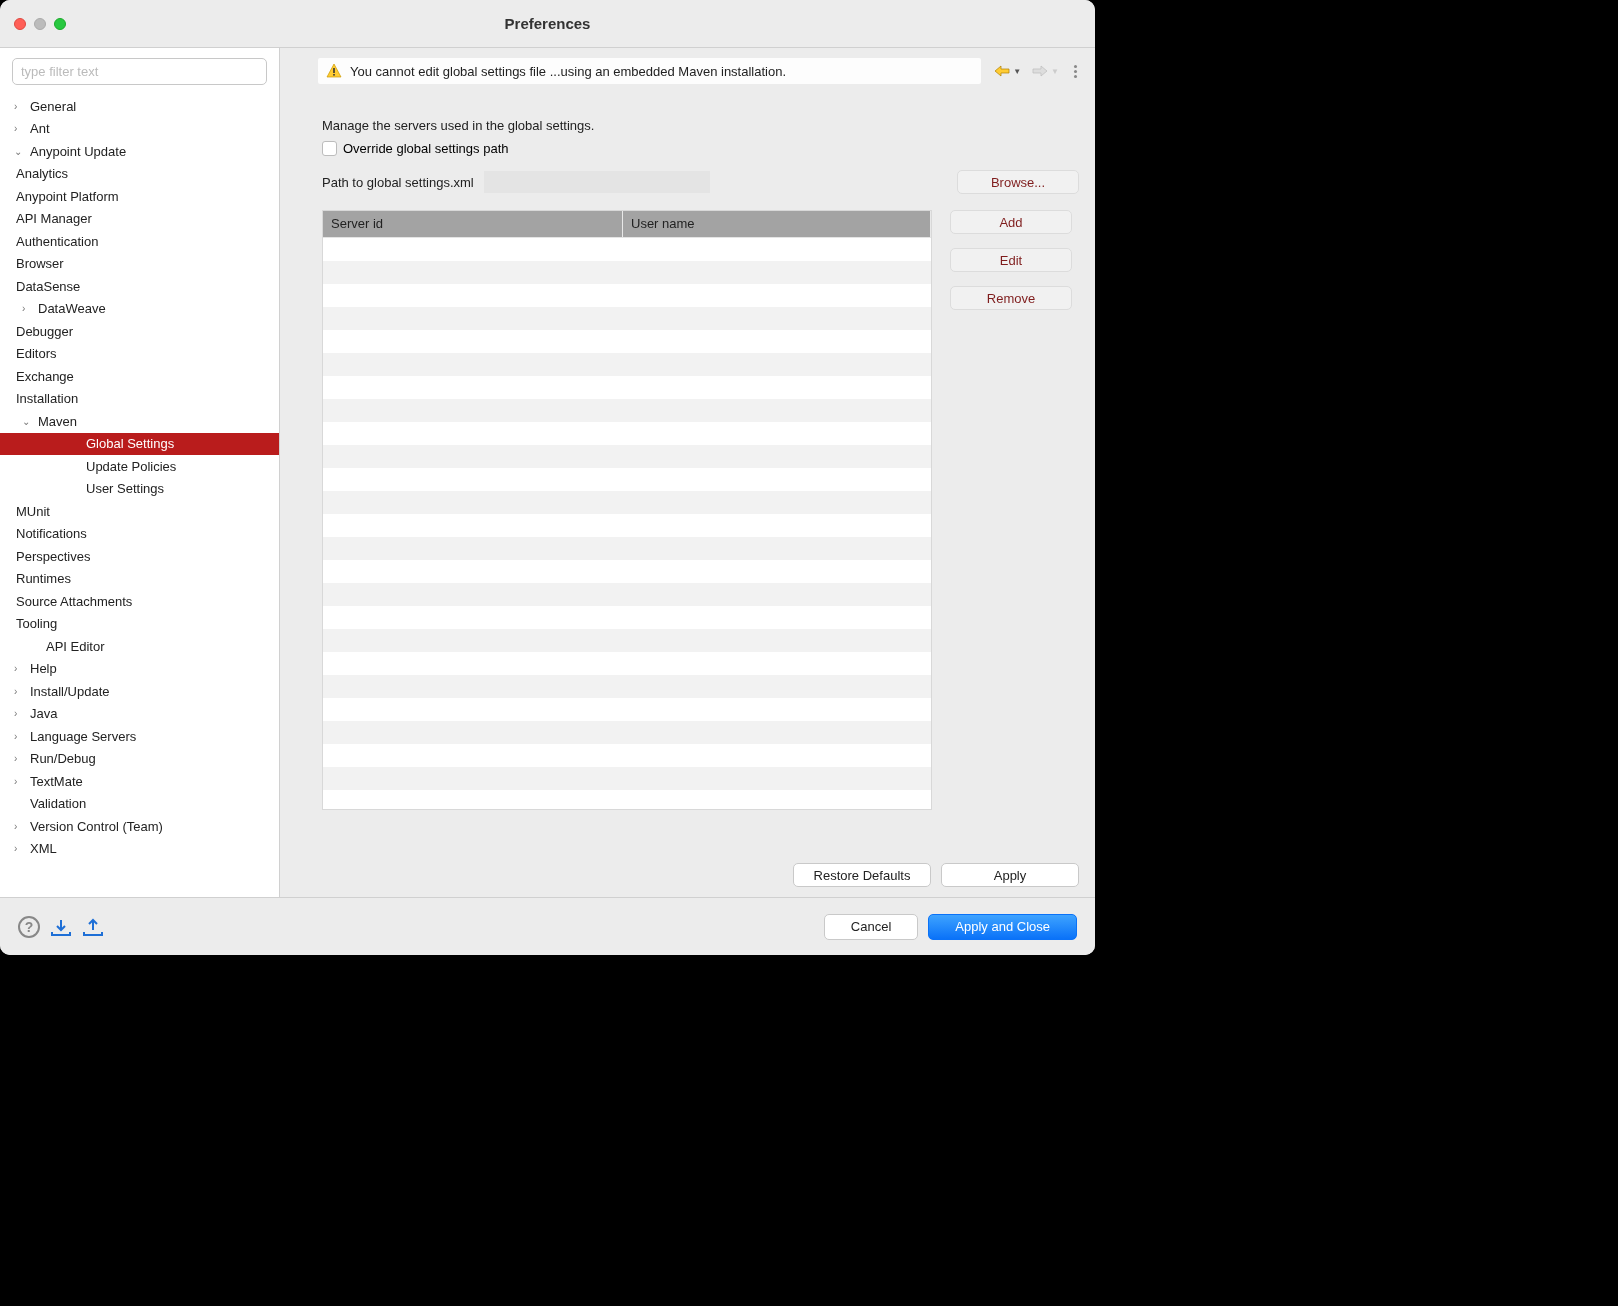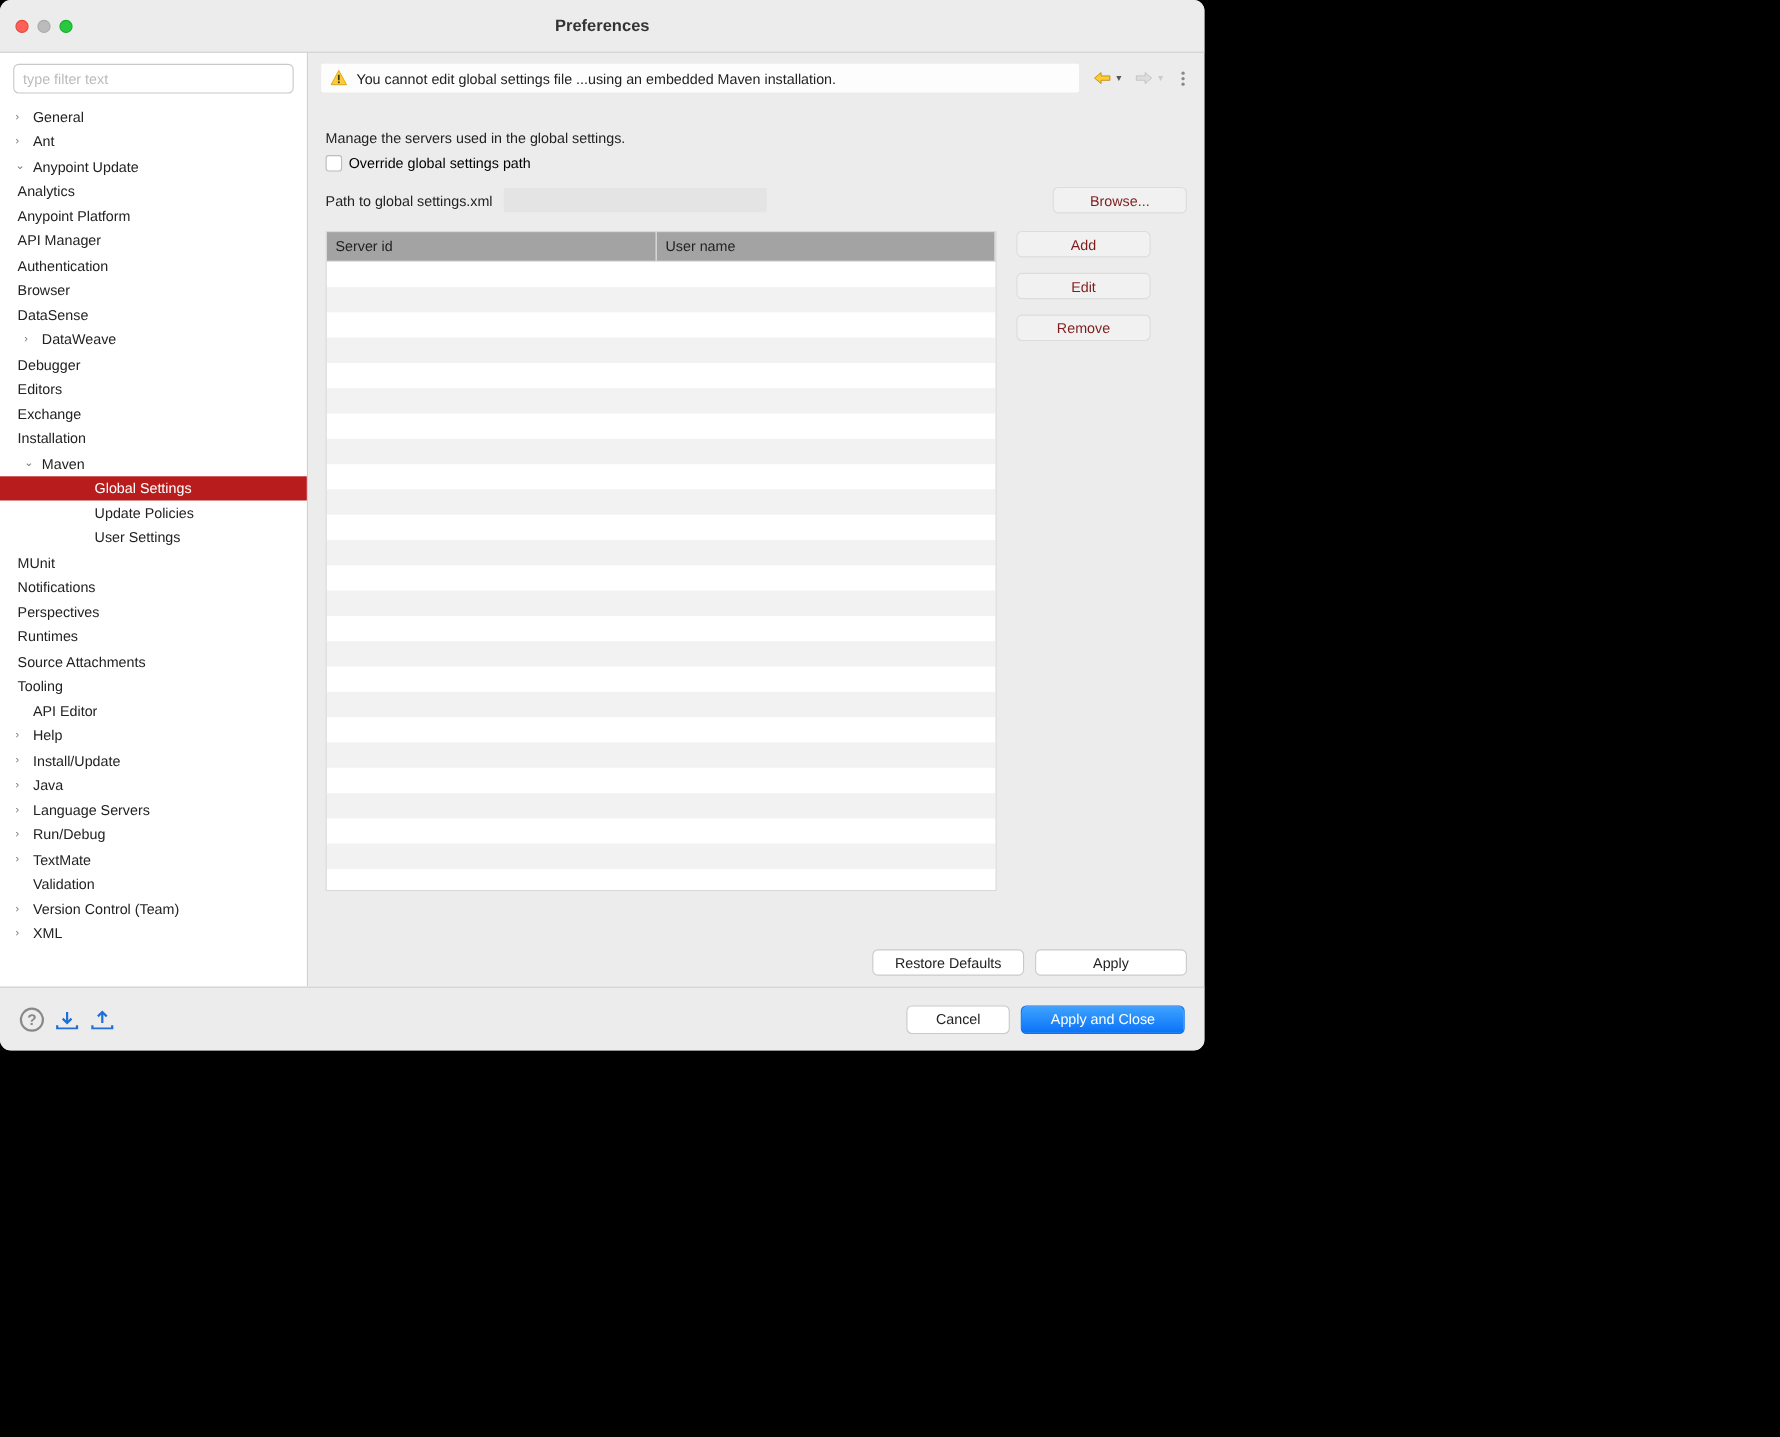--- a/index.html
+++ b/index.html
@@ -50,20 +50,21 @@
       text-align: center;
       font-weight: 600;
       font-size: 15px;
       color: #333;
       pointer-events: none;
     }
     .body {
       flex: 1;
       display: flex;
       overflow: hidden;
+      gap: 26px;
     }
     .sidebar {
       width: 280px;
       background: #fff;
       border-right: 1px solid #d0d0d0;
       display: flex;
       flex-direction: column;
       padding: 10px 0 0 0;
     }
     .filter-input {
@@ -378,21 +379,21 @@
           </div>
         <div class="tree-item depth1 nochevron">
             <span>Runtimes</span>
           </div>
         <div class="tree-item depth1 nochevron">
             <span>Source Attachments</span>
           </div>
         <div class="tree-item depth1 nochevron">
             <span>Tooling</span>
           </div>
-        <div class="tree-item nochevron" style="padding-left:30px;">
+        <div class="tree-item nochevron" style="padding-left:30px;margin-left:16px;">
             <span>API Editor</span>
           </div>
         <div class="tree-item">
             <span class="chevron">›</span>
             <span>Help</span>
           </div>
         <div class="tree-item">
             <span class="chevron">›</span>
             <span>Install/Update</span>
           </div>

